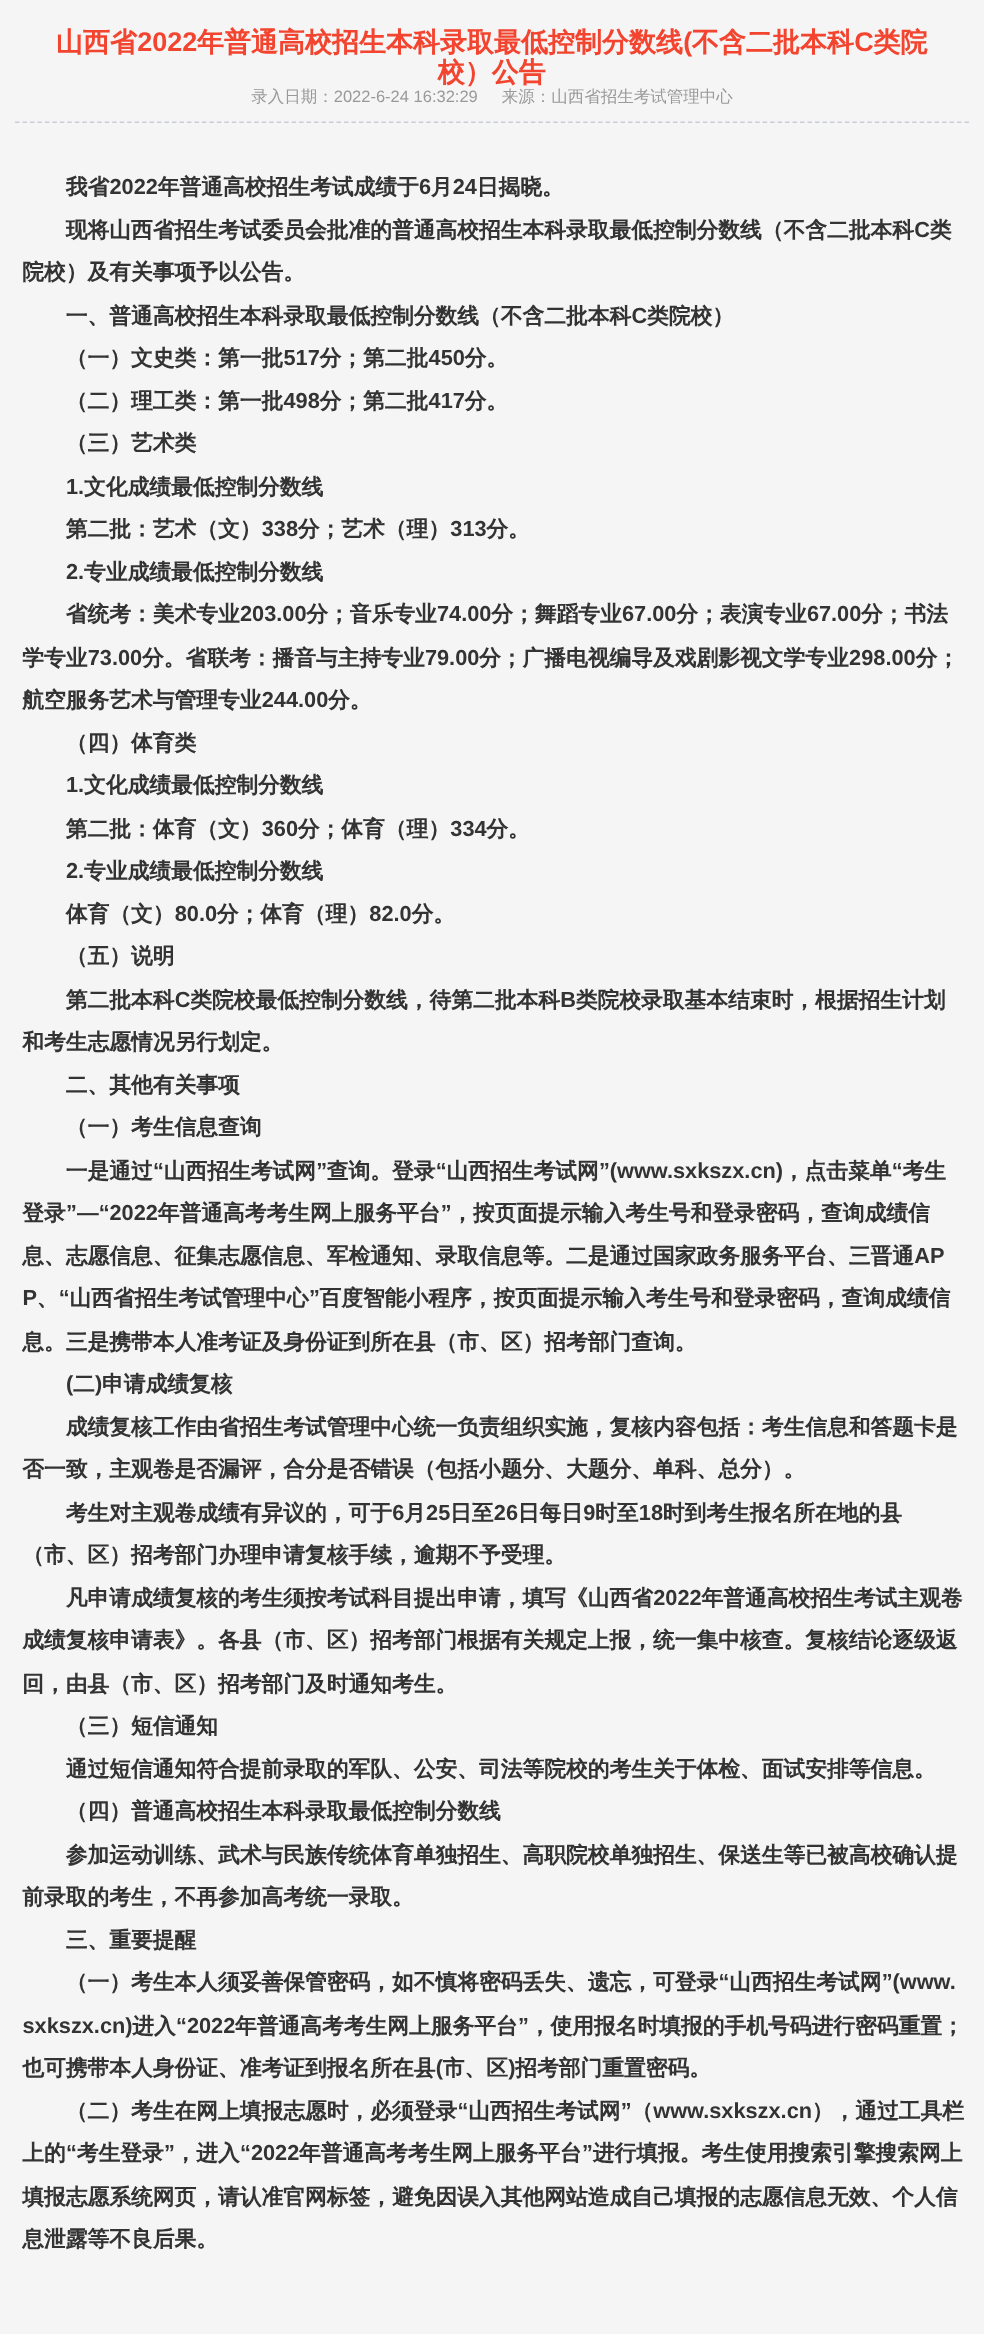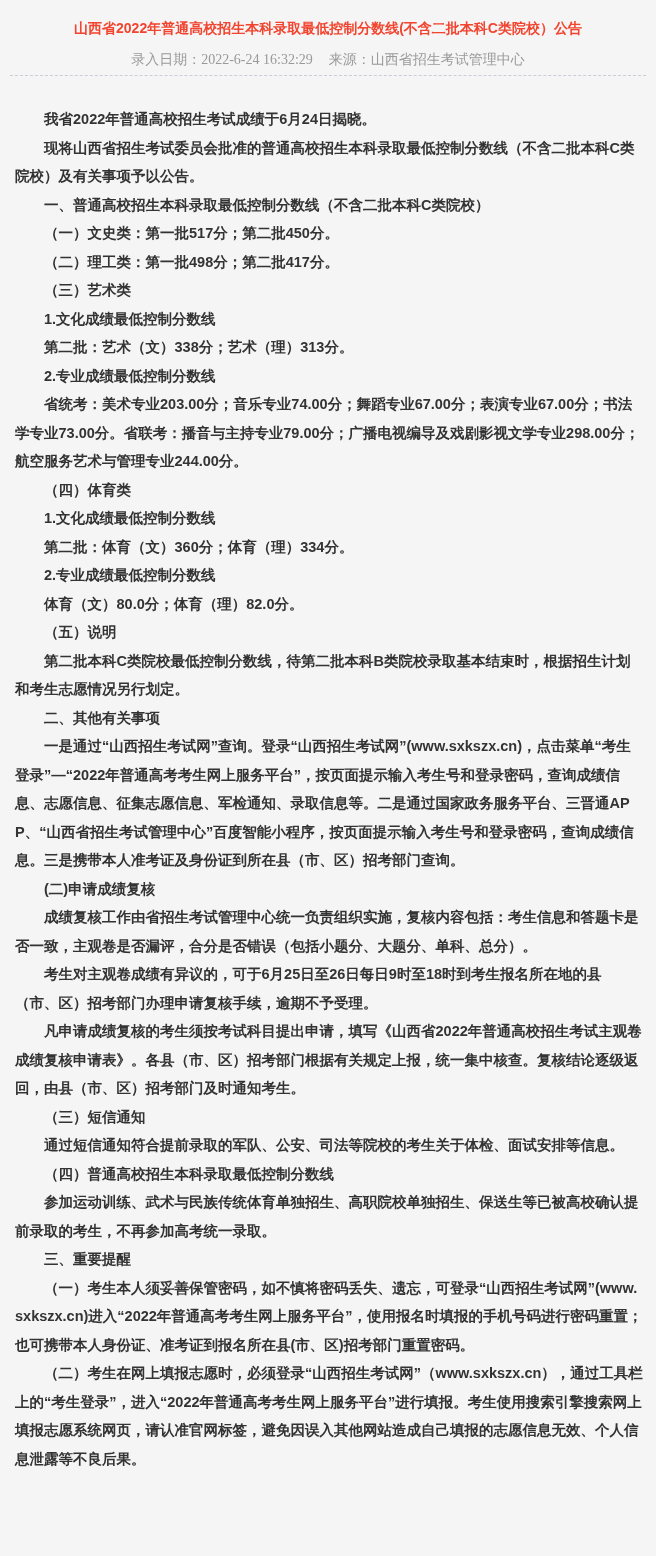--- a/index.html
+++ b/index.html
@@ -13,31 +13,30 @@
     font-family: "Liberation Sans", "DejaVu Sans", sans-serif;
     -webkit-font-smoothing: antialiased;
   }
   .page { width: 656px; }
   .article-header {
     padding: 18px 20px 0 20px;
     text-align: center;
   }
   .article-title {
     margin: 0;
-    font-size: 14px;
+    font-size: 18px;
     line-height: 20px;
     font-weight: bold;
     color: #f2442f;
   }
   .article-meta {
-    margin-top: 15px;
-    font-size: 14px;
+    margin-top: 1px;
+    font-size: 11px;
     line-height: 13px;
     color: #999999;
-    font-family: Liberation Serif, serif;
   }
   .article-meta .meta-source { margin-left: 16px; }
   .divider {
     border: none;
     border-top: 1px dashed #c9ced6;
     margin: 9px 10px 0 10px;
     height: 0;
   }
   .article-body {
     padding: 29px 13px 12px 15px;
@@ -78,20 +77,21 @@
       <p class="para bold">2.专业成绩最低控制分数线</p>
       <p class="para">省统考：美术专业203.00分；音乐专业74.00分；舞蹈专业67.00分；表演专业67.00分；书法学专业73.00分。省联考：播音与主持专业79.00分；广播电视编导及戏剧影视文学专业298.00分；航空服务艺术与管理专业244.00分。</p>
       <p class="para">（四）体育类</p>
       <p class="para bold">1.文化成绩最低控制分数线</p>
       <p class="para">第二批：体育（文）360分；体育（理）334分。</p>
       <p class="para bold">2.专业成绩最低控制分数线</p>
       <p class="para">体育（文）80.0分；体育（理）82.0分。</p>
       <p class="para">（五）说明</p>
       <p class="para">第二批本科C类院校最低控制分数线，待第二批本科B类院校录取基本结束时，根据招生计划和考生志愿情况另行划定。</p>
       <p class="para bold">二、其他有关事项</p>
+      <p class="para">（一）考生信息查询</p>
       <p class="para">一是通过“山西招生考试网”查询。登录“山西招生考试网”(www.sxkszx.cn)，点击菜单“考生登录”—“2022年普通高考考生网上服务平台”，按页面提示输入考生号和登录密码，查询成绩信息、志愿信息、征集志愿信息、军检通知、录取信息等。二是通过国家政务服务平台、三晋通APP、“山西省招生考试管理中心”百度智能小程序，按页面提示输入考生号和登录密码，查询成绩信息。三是携带本人准考证及身份证到所在县（市、区）招考部门查询。</p>
       <p class="para">(二)申请成绩复核</p>
       <p class="para">成绩复核工作由省招生考试管理中心统一负责组织实施，复核内容包括：考生信息和答题卡是否一致，主观卷是否漏评，合分是否错误（包括小题分、大题分、单科、总分）。</p>
       <p class="para">考生对主观卷成绩有异议的，可于6月25日至26日每日9时至18时到考生报名所在地的县（市、区）招考部门办理申请复核手续，逾期不予受理。</p>
       <p class="para">凡申请成绩复核的考生须按考试科目提出申请，填写《山西省2022年普通高校招生考试主观卷成绩复核申请表》。各县（市、区）招考部门根据有关规定上报，统一集中核查。复核结论逐级返回，由县（市、区）招考部门及时通知考生。</p>
       <p class="para">（三）短信通知</p>
       <p class="para">通过短信通知符合提前录取的军队、公安、司法等院校的考生关于体检、面试安排等信息。</p>
       <p class="para">（四）普通高校招生本科录取最低控制分数线</p>
       <p class="para">参加运动训练、武术与民族传统体育单独招生、高职院校单独招生、保送生等已被高校确认提前录取的考生，不再参加高考统一录取。</p>
       <p class="para bold">三、重要提醒</p>

